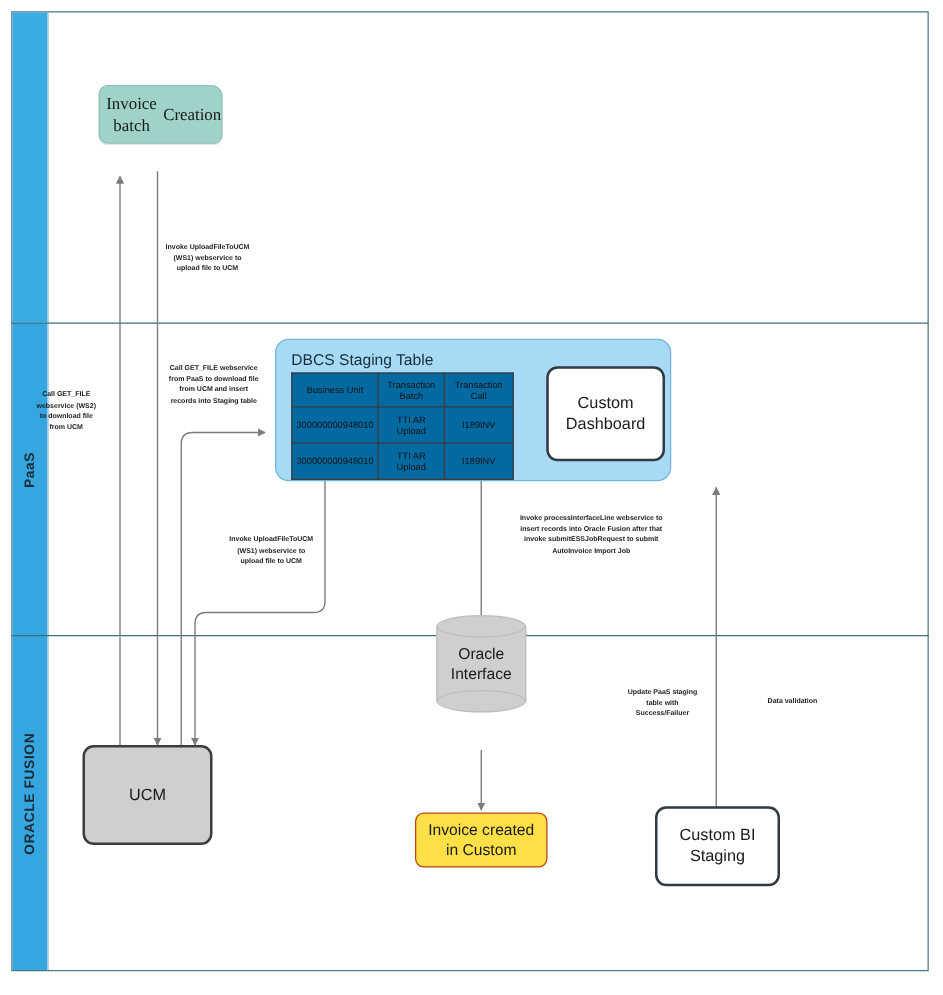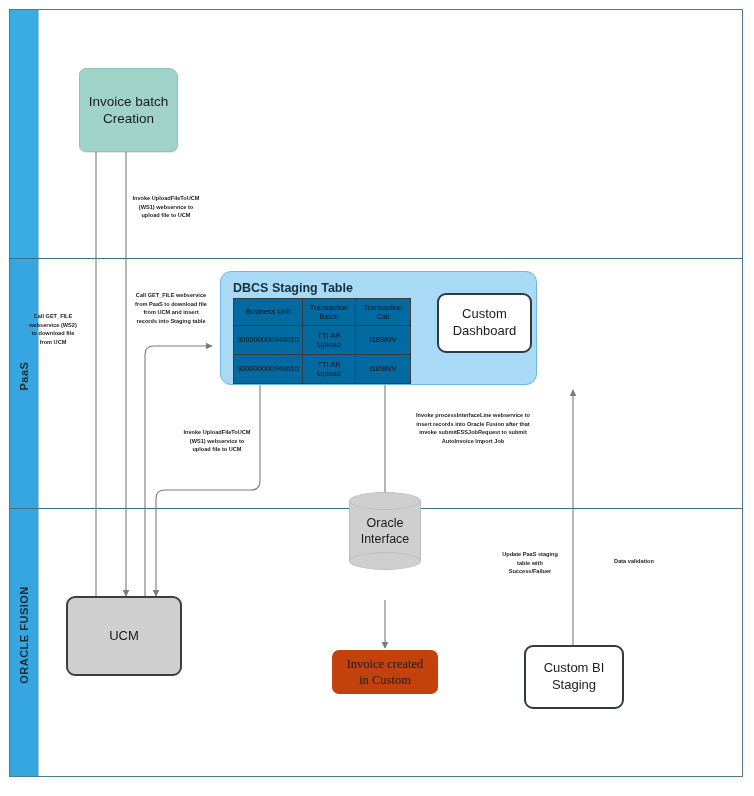--- a/index.html
+++ b/index.html
@@ -14,34 +14,34 @@
      transform-origin:center center;transform:rotate(-90deg);white-space:nowrap;}
   .lane-band.faint{background:#3aace4;}
   .band-divider{position:absolute;left:38px;width:0;border-left:1px solid #9fc6d4;}
 
   
   .node{position:absolute;box-sizing:border-box;display:flex;align-items:center;justify-content:center;
         text-align:center;color:#1a1a1a;line-height:1.28;}
   .teal-shape{background:#9fd2c8;border:1px solid #8dc4b9;border-radius:7px 9px 7px 7px;
         font-size:13.5px;box-shadow:0 1px 1px rgba(0,0,0,.10);}
   .gray-box{background:#cfcfcf;border:2px solid #3d3d3d;border-radius:9px;font-size:13px;}
-  .gray-soft{background:#c2410c;border:6px solid #c2410c;border-radius:7px;font-size:12.5px;font-family:Liberation Serif, serif;}
+  .gray-soft{background:#fde047;border:1px solid #c2410c;border-radius:7px;font-size:12.5px;}
   .white-round{background:#ffffff;border:2px solid #2f3a43;border-radius:9px;font-size:13px;}
 
   
   .cyl{position:absolute;}
   .cyl .body{position:absolute;left:0;right:0;top:9px;bottom:9px;background:#cfcfcf;border-left:1px solid #bdbdbd;border-right:1px solid #bdbdbd;}
   .cyl .top{position:absolute;left:0;right:0;top:0;height:18px;background:#cfcfcf;border-radius:50%;border:1px solid #bdbdbd;box-sizing:border-box;}
   .cyl .bot{position:absolute;left:0;right:0;bottom:0;height:18px;background:#cfcfcf;border-radius:50%;border:1px solid #bdbdbd;box-sizing:border-box;}
   .cyl .cap-label{position:absolute;left:0;right:0;top:0;bottom:0;display:flex;align-items:center;justify-content:center;
         text-align:center;font-size:12.5px;color:#1a1a1a;line-height:1.3;}
 
   
   .paas-panel{position:absolute;background:#a8daf5;border:1px solid #6fb7dd;border-radius:11px;}
-  .panel-title{position:absolute;font-size:12.5px;color:#13303f;font-weight:bold;}
+  .panel-title{position:absolute;font-size:12.5px;color:#13303f;font-weight:normal;}
 
   
   .stage-table{position:absolute;border-collapse:collapse;background:#0369a1;}
   .stage-table td,.stage-table th{border:1px solid #3b3b3b;text-align:center;color:#111;
         font-weight:normal;padding:0;}
   .stage-table th{font-size:7.4px;height:26px;line-height:1.25;}
   .stage-table td{font-size:7.4px;height:28px;line-height:1.25;}
   .stage-table .c1{width:68px;}
   .stage-table .c2{width:52px;}
   .stage-table .c3{width:54px;}
@@ -89,21 +89,21 @@
 
     <path d="M 391 337 Q 408 337 414 345 Q 420 353 436 353" stroke="#7b7b7b" stroke-width="1.1" fill="none" marker-end="url(#ah)"></path>
 
     <path d="M 385 383 L 385 520" stroke="#7b7b7b" stroke-width="1.1" fill="none" marker-end="url(#ah)"></path>
 
     <path d="M 385 600 L 385 648" stroke="#7b7b7b" stroke-width="1.1" fill="none" marker-end="url(#ah)"></path>
 
     <path d="M 573 646 L 573 390" stroke="#7b7b7b" stroke-width="1.1" fill="none" marker-end="url(#ah)"></path>
   </svg>
 
-  <div class="node teal-shape" style="left:79px;top:68px;width:99px;height:84px;flex-direction:column;">
+  <div class="node teal-shape" style="left:79px;top:68px;width:99px;height:47px;font-family:Liberation Serif, serif;">
     <span>Invoice batch</span>
     <span>Creation</span>
   </div>
 
   <div class="anno" style="left:124px;top:194px;width:84px;">
     <div>Invoke UploadFileToUCM</div>
     <div>(WS1) webservice to</div>
     <div>upload file to UCM</div>
   </div>
 
@@ -157,33 +157,33 @@
         <td>300000000948010</td>
         <td>
           <div>TTI AR</div>
           <div>Upload</div>
         </td>
         <td>I189INV</td>
       </tr>
     </tbody>
   </table>
 
-  <div class="node white-round" style="left:437px;top:293px;width:95px;height:60px;flex-direction:column;">
+  <div class="node white-round" style="left:437px;top:293px;width:95px;height:76px;flex-direction:column;">
     <span>Custom</span>
     <span>Dashboard</span>
   </div>
 
   <div class="anno" style="left:399px;top:411px;width:148px;">
     <div>Invoke processInterfaceLine webservice to</div>
     <div>insert records into Oracle Fusion after that</div>
     <div>invoke submitESSJobRequest to submit</div>
     <div>AutoInvoice Import Job</div>
   </div>
 
-  <div class="node gray-box" style="left:66px;top:596px;width:116px;height:80px;">
+  <div class="node gray-box" style="left:66px;top:596px;width:104px;height:80px;">
     <span>UCM</span>
   </div>
 
   <div class="cyl" style="left:349px;top:492px;width:72px;height:78px;">
     <div class="body"></div>
     <div class="bot"></div>
     <div class="top"></div>
     <div class="cap-label">
       <div>
         <div>Oracle</div>

